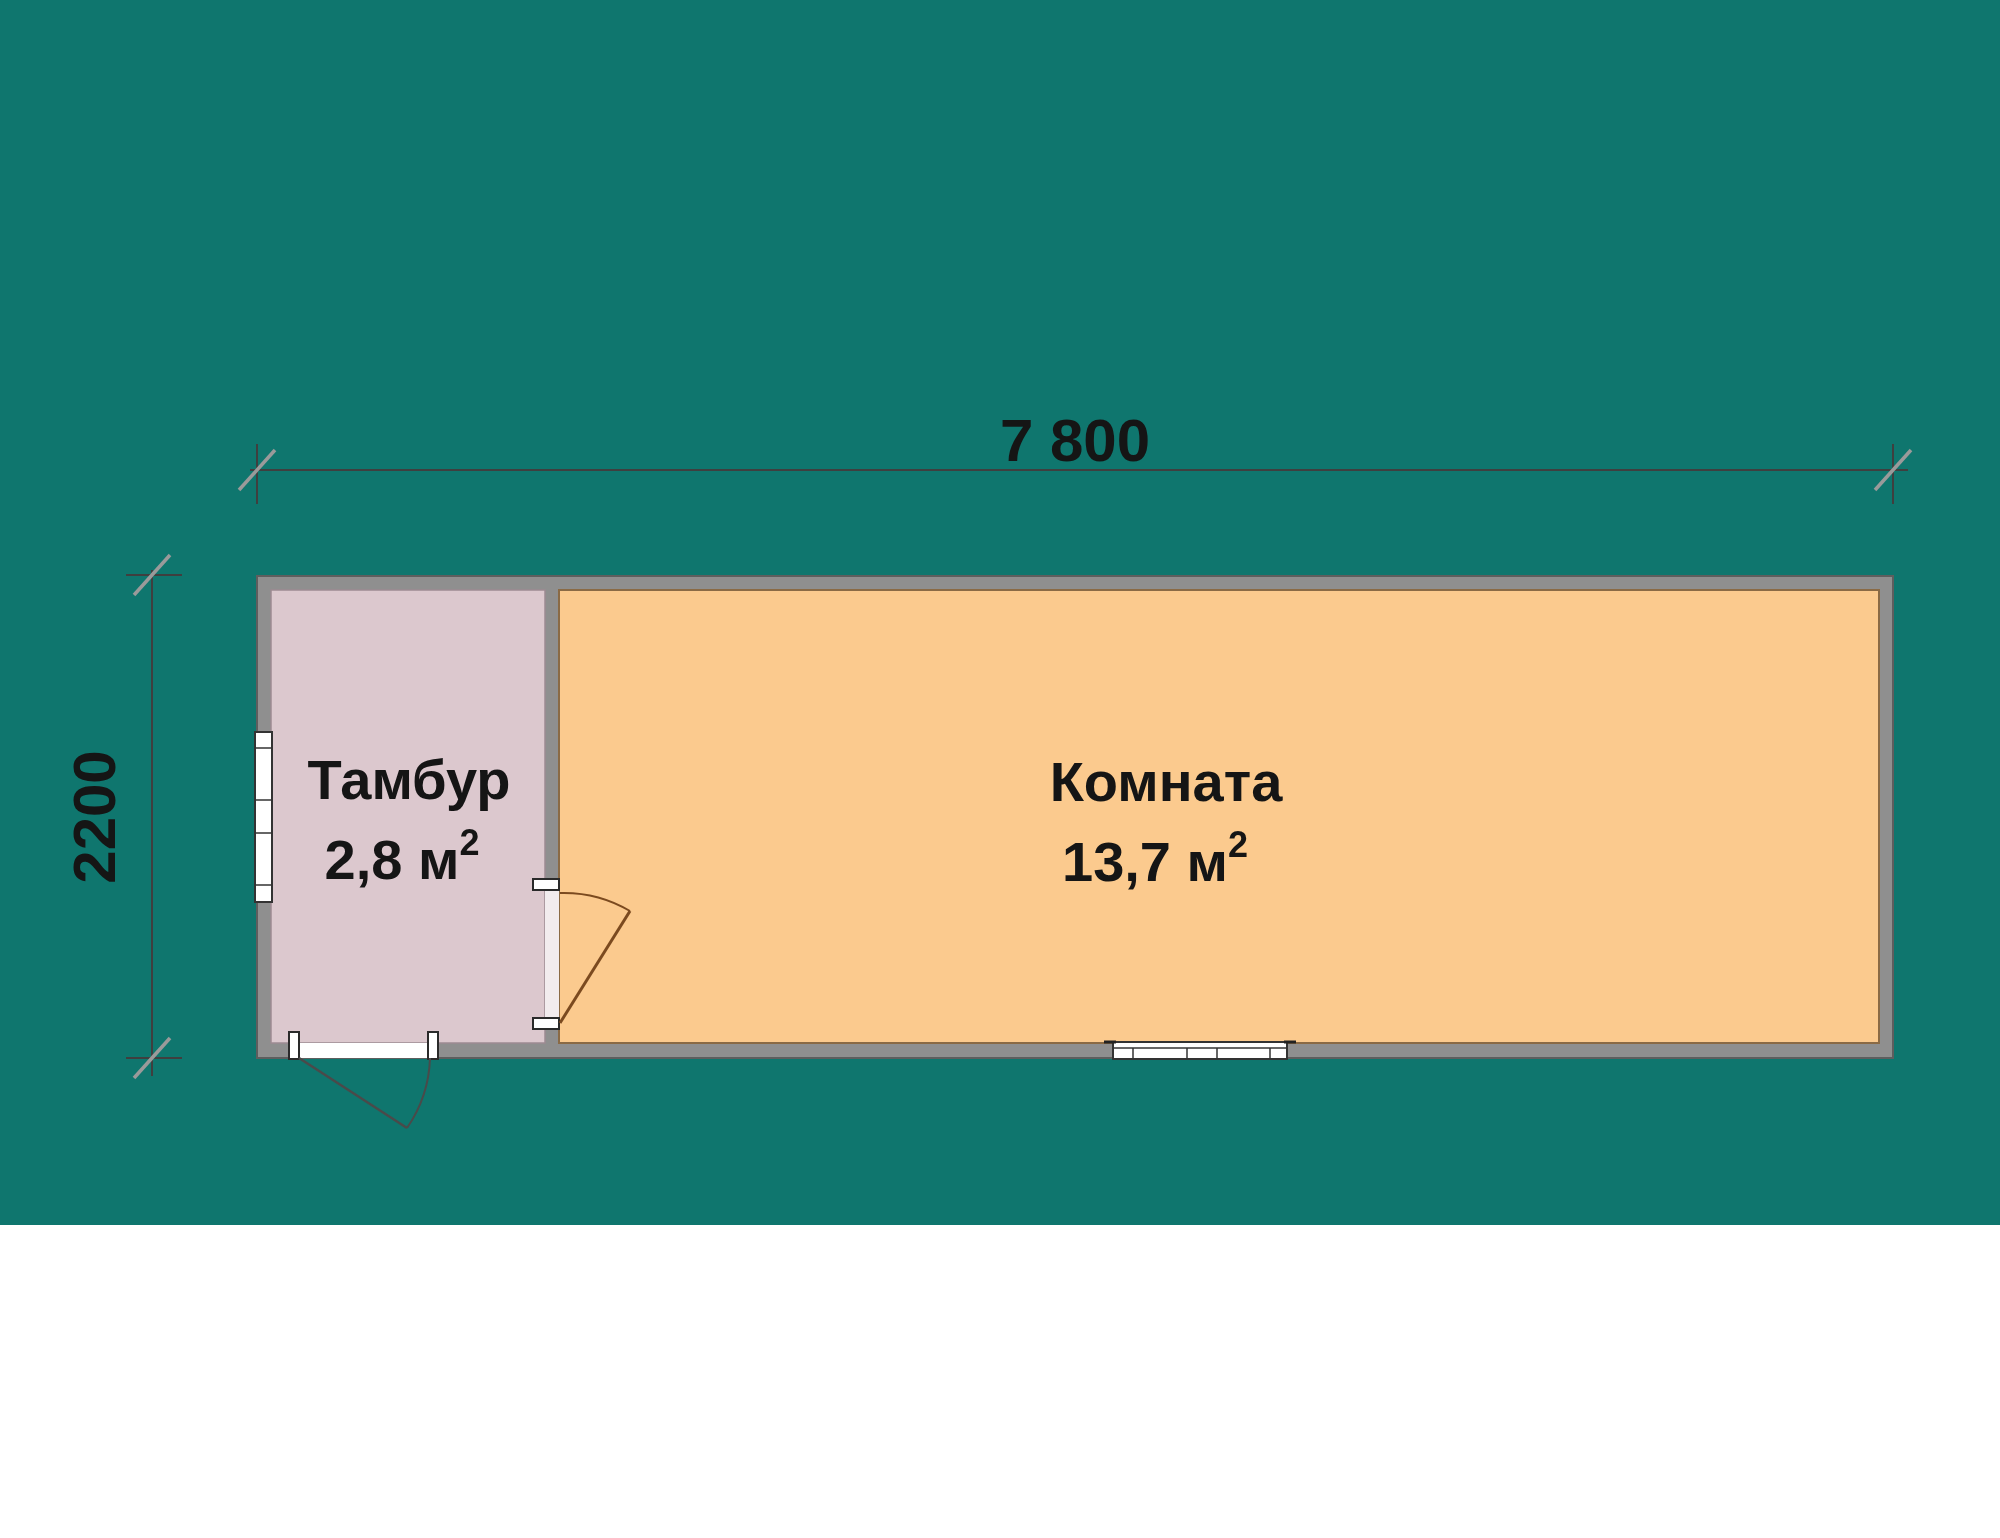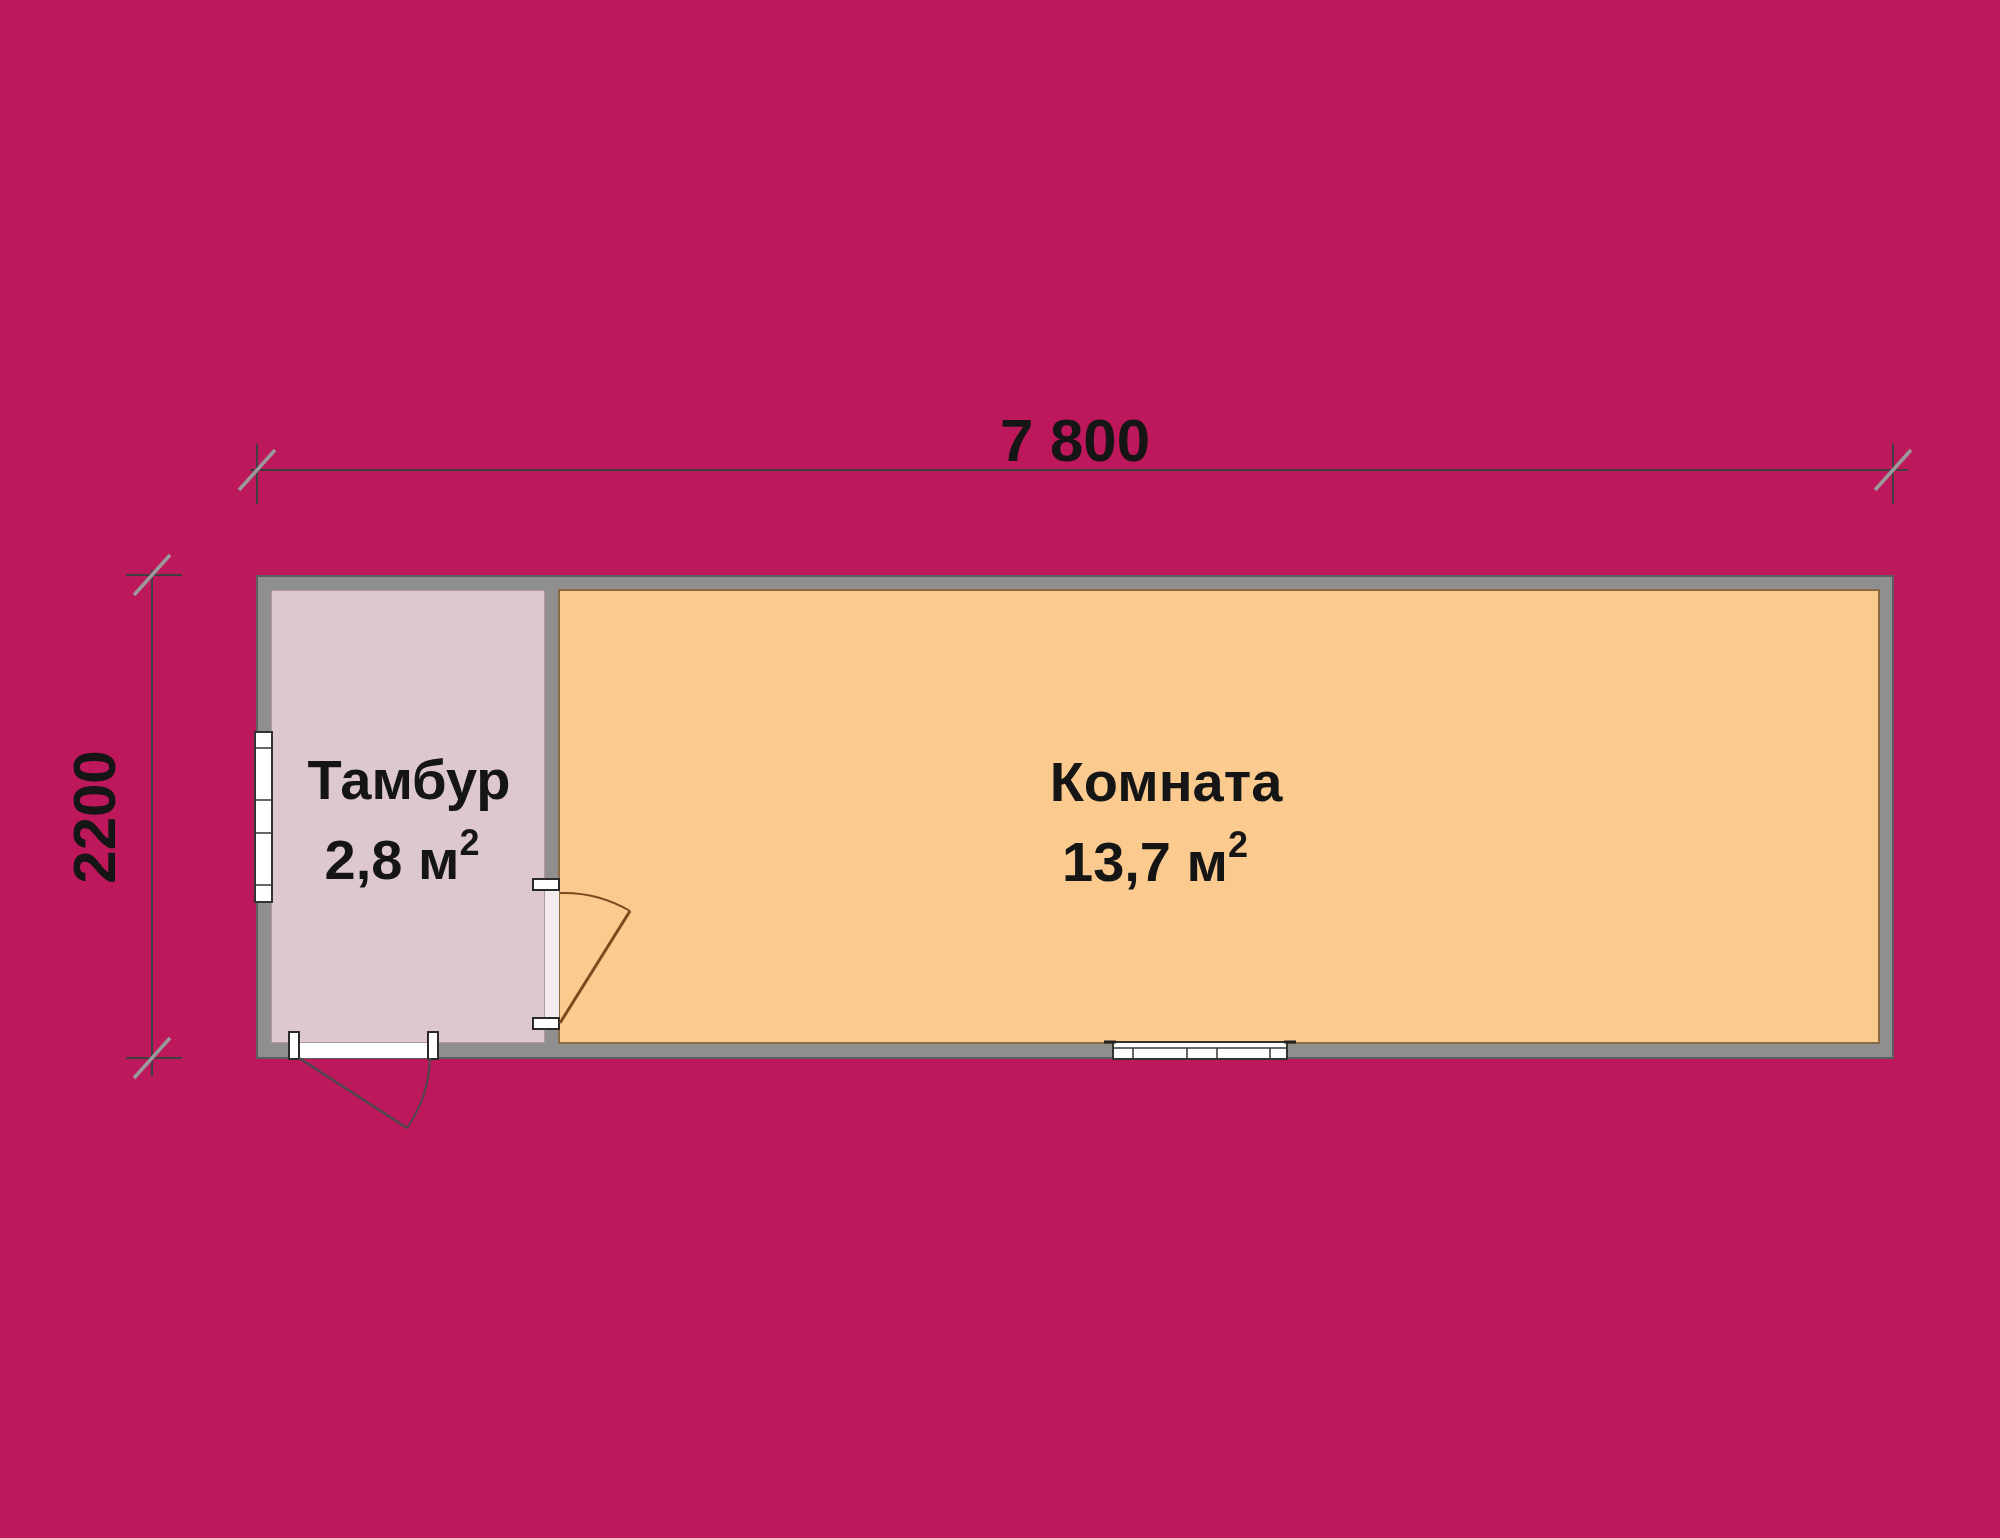--- a/index.html
+++ b/index.html
@@ -3,22 +3,22 @@
 <meta charset="utf-8">
 <style>
   html, body {
     margin: 0;
     padding: 0;
     background: #ffffff;
   }
   #stage {
     position: relative;
     width: 2000px;
-    height: 1538px;
-    background: #be185d;
+    height: 1225px;
+    background: #0f766e;
     overflow: hidden;
   }
   svg { display: block; }
 
   .dim-line     { stroke: var(--dim-line); stroke-width: 2; fill: none; }
   .dim-witness  { stroke: var(--dim-line); stroke-width: 2; fill: none; }
   .dim-slash    { stroke: var(--dim-tick); stroke-width: 3.5; fill: none; }
   .dim-text {
     font-family: "Liberation Sans", "DejaVu Sans", sans-serif;
     font-weight: 700;

